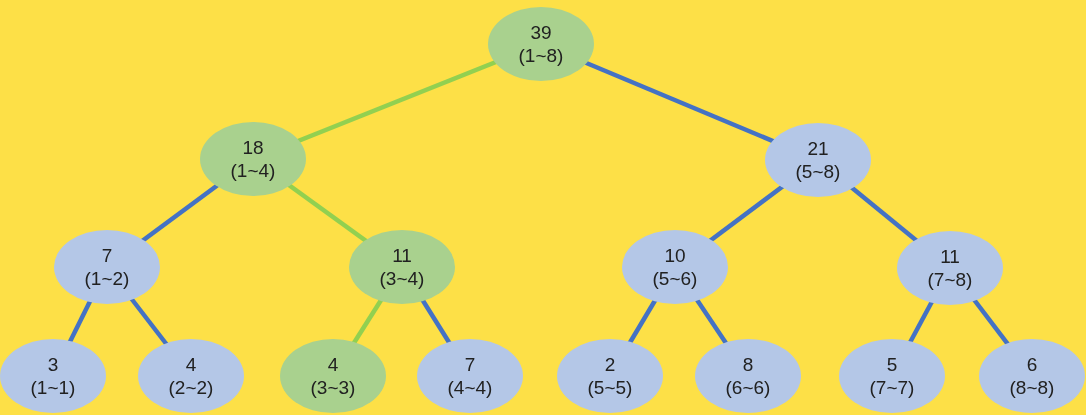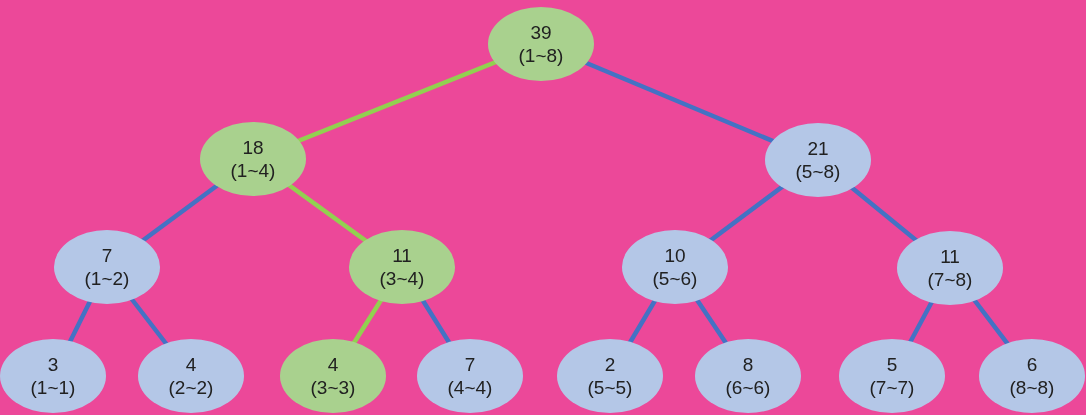--- a/index.html
+++ b/index.html
@@ -4,21 +4,21 @@
 <style>
   html, body {
     margin: 0;
     padding: 0;
     background: #ffffff;
   }
   .canvas {
     position: relative;
     width: 1086px;
     height: 415px;
-    background: #ec4899;
+    background: #fde047;
     overflow: hidden;
     font-family: "Liberation Sans", sans-serif;
   }
   svg text {
     font-family: "Liberation Sans", sans-serif;
     font-size: 19px;
     fill: #212121;
     text-anchor: middle;
   }
 </style>

